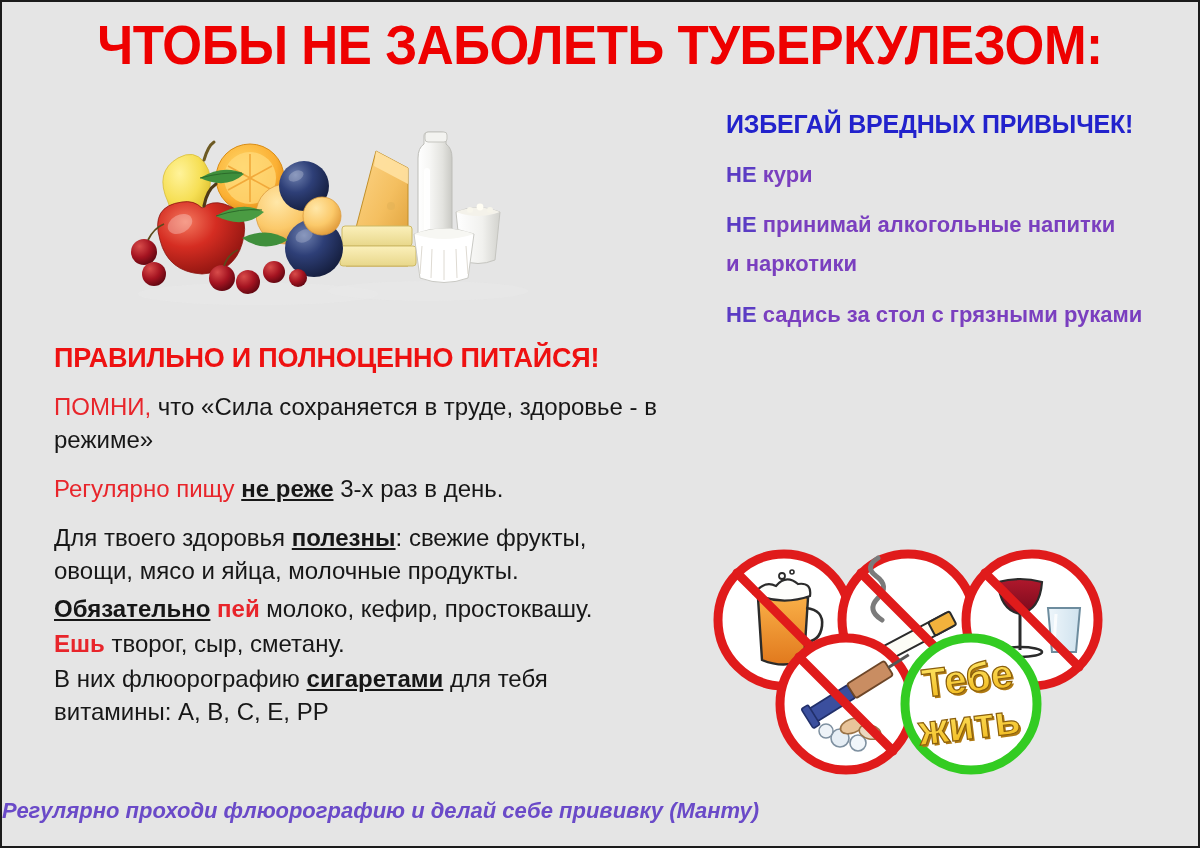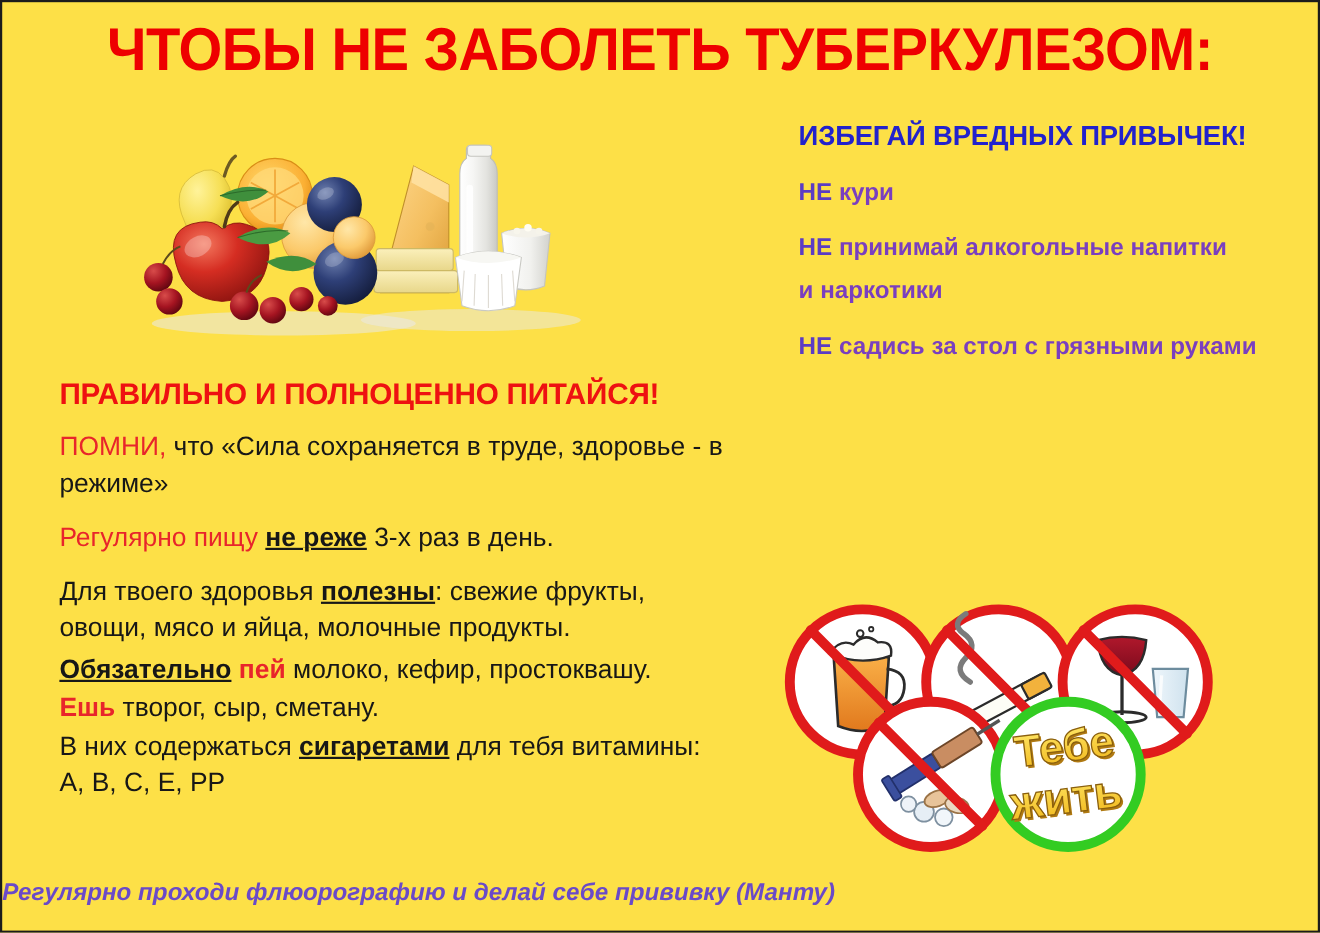--- a/index.html
+++ b/index.html
@@ -5,21 +5,21 @@
 <style>
   html,body{margin:0;padding:0;background:#ffffff;}
   body{
     font-family:"Liberation Sans","DejaVu Sans",sans-serif;
     -webkit-font-smoothing:antialiased;
   }
   .poster{
     position:relative;
     width:1200px;
     height:848px;
-    background:#fde047;
+    background:#e5e5e5;
     box-sizing:border-box;
     border:2px solid #1b1b1b;
     overflow:hidden;
   }
 
   
   .title{
     position:absolute;
     left:0; right:0; top:16px;
     text-align:center;
@@ -270,21 +270,21 @@
 
     <p class="p-left tight2">
       <span class="bu">Обязательно</span><span> </span><span class="red-b">пей</span><span> молоко, кефир, простоквашу.</span>
     </p>
 
     <p class="p-left tight2">
       <span class="red-b">Ешь</span><span> творог, сыр, сметану.</span>
     </p>
 
     <p class="p-left">
-      <span>В них содержаться </span><span class="bu">сигаретами</span><span> для тебя витамины: A, B, C, E, PP</span>
+      <span>В них флюорографию </span><span class="bu">сигаретами</span><span> для тебя витамины: A, B, C, E, PP</span>
     </p>
   </div>
 
   <div class="col-right">
     <div class="h-blue">ИЗБЕГАЙ ВРЕДНЫХ ПРИВЫЧЕК!</div>
 
     <p class="p-right">
       <span class="ne">НЕ</span><span> кури</span>
     </p>
     <p class="p-right block">

